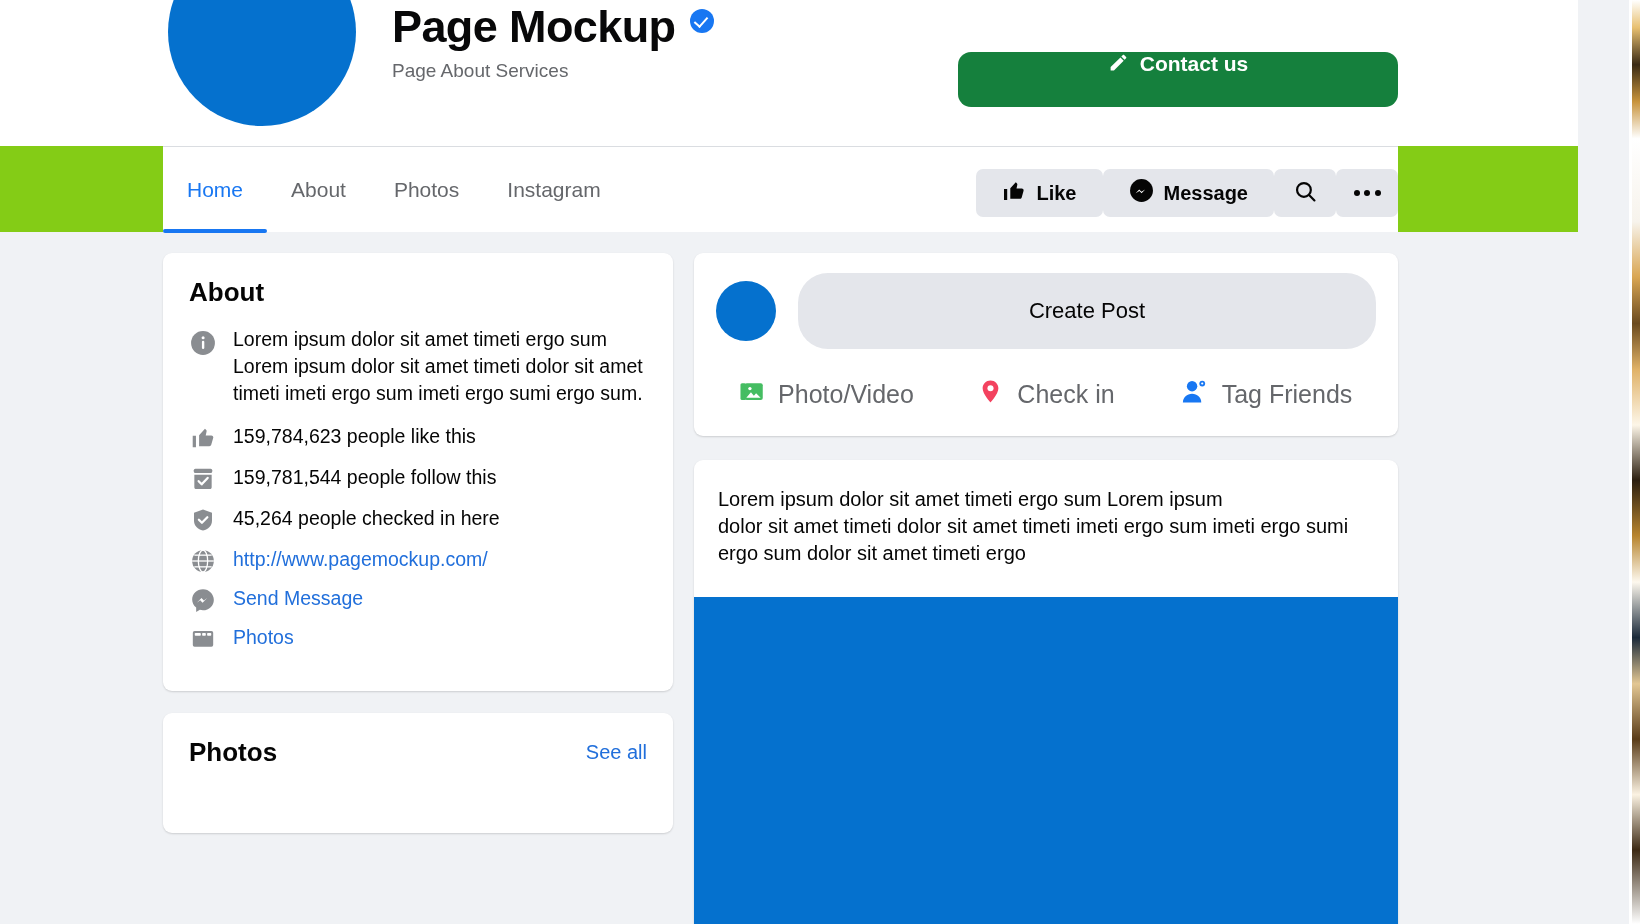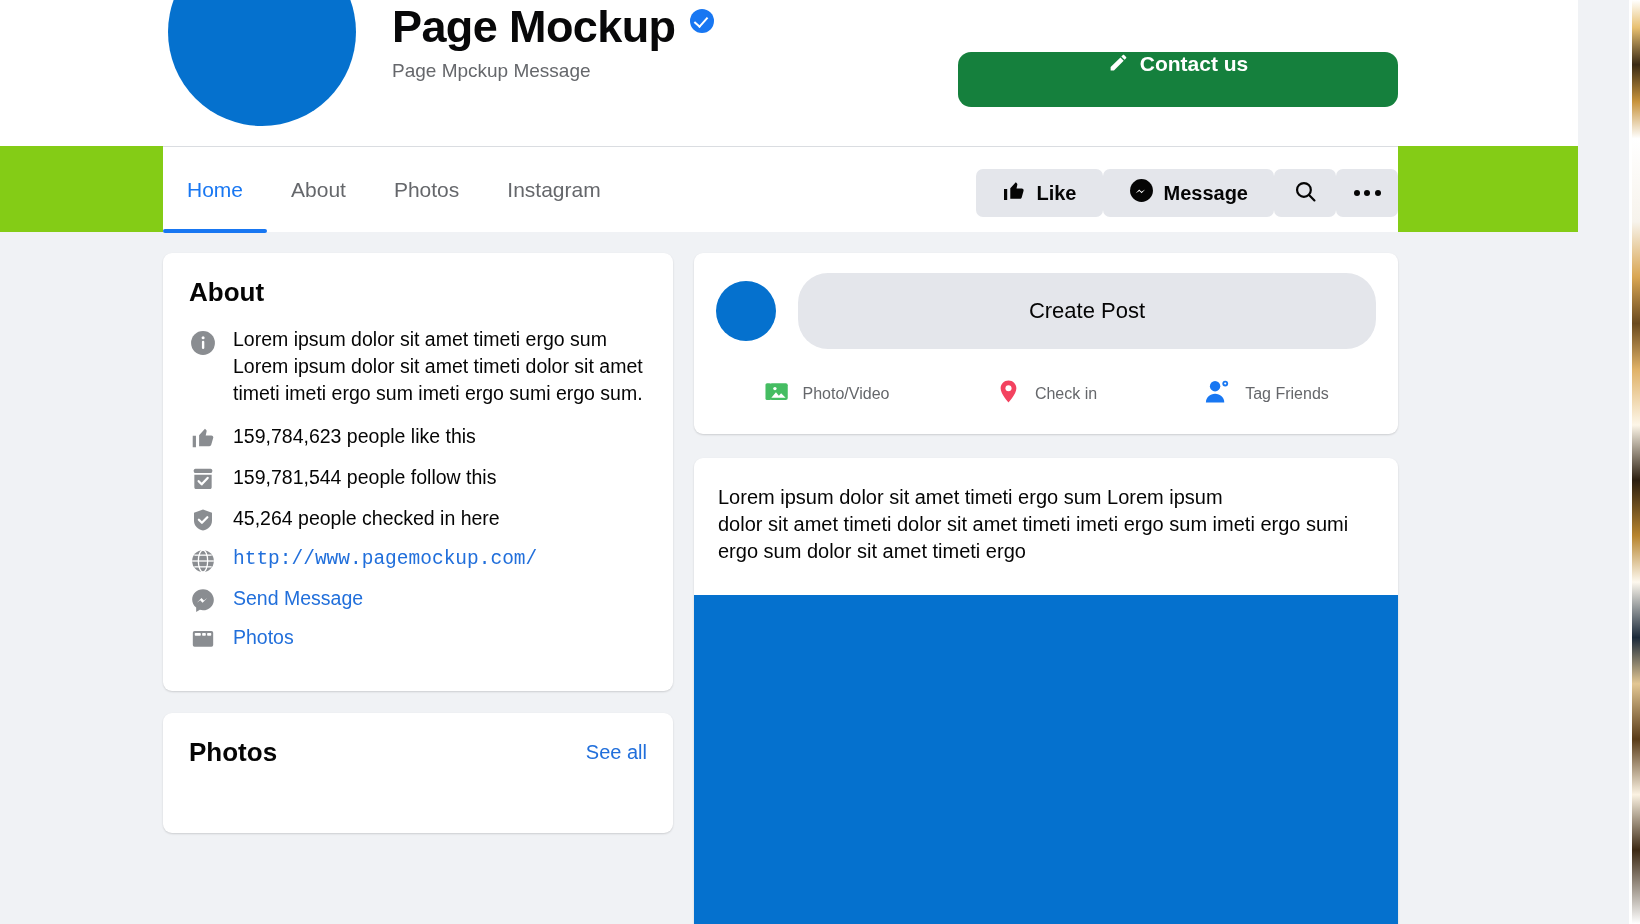--- a/index.html
+++ b/index.html
@@ -302,21 +302,21 @@
   .cp-actions {
     display: flex;
     margin-top: 22px;
   }
   .cp-action {
     flex: 1;
     display: flex;
     align-items: center;
     justify-content: center;
     gap: 13px;
-    font-size: 16px;
+    font-size: 25px;
     color: #65676b;
     cursor: pointer;
     padding: 6px 0;
   }
 
   
   .post-card {
     margin-top: 24px;
     overflow: hidden;
     padding-top: 0;
@@ -340,21 +340,21 @@
 
   <div class="header">
 
     <div class="avatar-big"></div>
 
     <div class="page-title-wrap">
       <div>
         <span class="page-title">Page Mockup</span>
         <span class="verified-badge"></span>
       </div>
-      <div class="page-subtitle">Page Mpckup Message</div>
+      <div class="page-subtitle">Page About Services</div>
     </div>
 
     <button class="contact-btn">
       <span>
         <svg width="21" height="21" viewBox="0 0 24 24" fill="#ffffff">
           <path d="M20.7 5.6l-2.3-2.3c-.4-.4-1-.4-1.4 0l-1.8 1.8 3.7 3.7 1.8-1.8c.4-.4.4-1 0-1.4zM3 17.2V21h3.8L17.9 9.9l-3.7-3.7L3 17.2z"></path>
         </svg>
       </span>
       <span>Contact us</span>
     </button>
@@ -461,21 +461,21 @@
         <div class="about-row stat-row">
           <span class="glyph">
             <svg width="26" height="26" viewBox="0 0 24 24">
               <path d="M12 2.4l8.3 3v7.2c0 4.6-3.4 7.9-8.3 9.2-4.9-1.3-8.3-4.6-8.3-9.2V5.4l8.3-3z" fill="#8a8d91"></path>
               <path d="M8.2 11.8l2.8 2.8 5-5.1" fill="none" stroke="#ffffff" stroke-width="2.1" stroke-linecap="round" stroke-linejoin="round"></path>
             </svg>
           </span>
           <div class="about-text">45,264 people checked in here</div>
         </div>
 
-        <div class="about-row link-row" style="font-family:Liberation Mono, monospace;">
+        <div class="about-row link-row" style="">
           <span class="glyph">
             <svg width="26" height="26" viewBox="0 0 24 24">
               <circle cx="12" cy="12" r="10" fill="#8a8d91"></circle>
               <g stroke="#ffffff" stroke-width="1.2" fill="none">
                 <ellipse cx="12" cy="12" rx="4.3" ry="10"></ellipse>
                 <line x1="2" y1="12" x2="22" y2="12"></line>
                 <line x1="4" y1="6.6" x2="20" y2="6.6"></line>
                 <line x1="4" y1="17.4" x2="20" y2="17.4"></line>
               </g>
             </svg>

